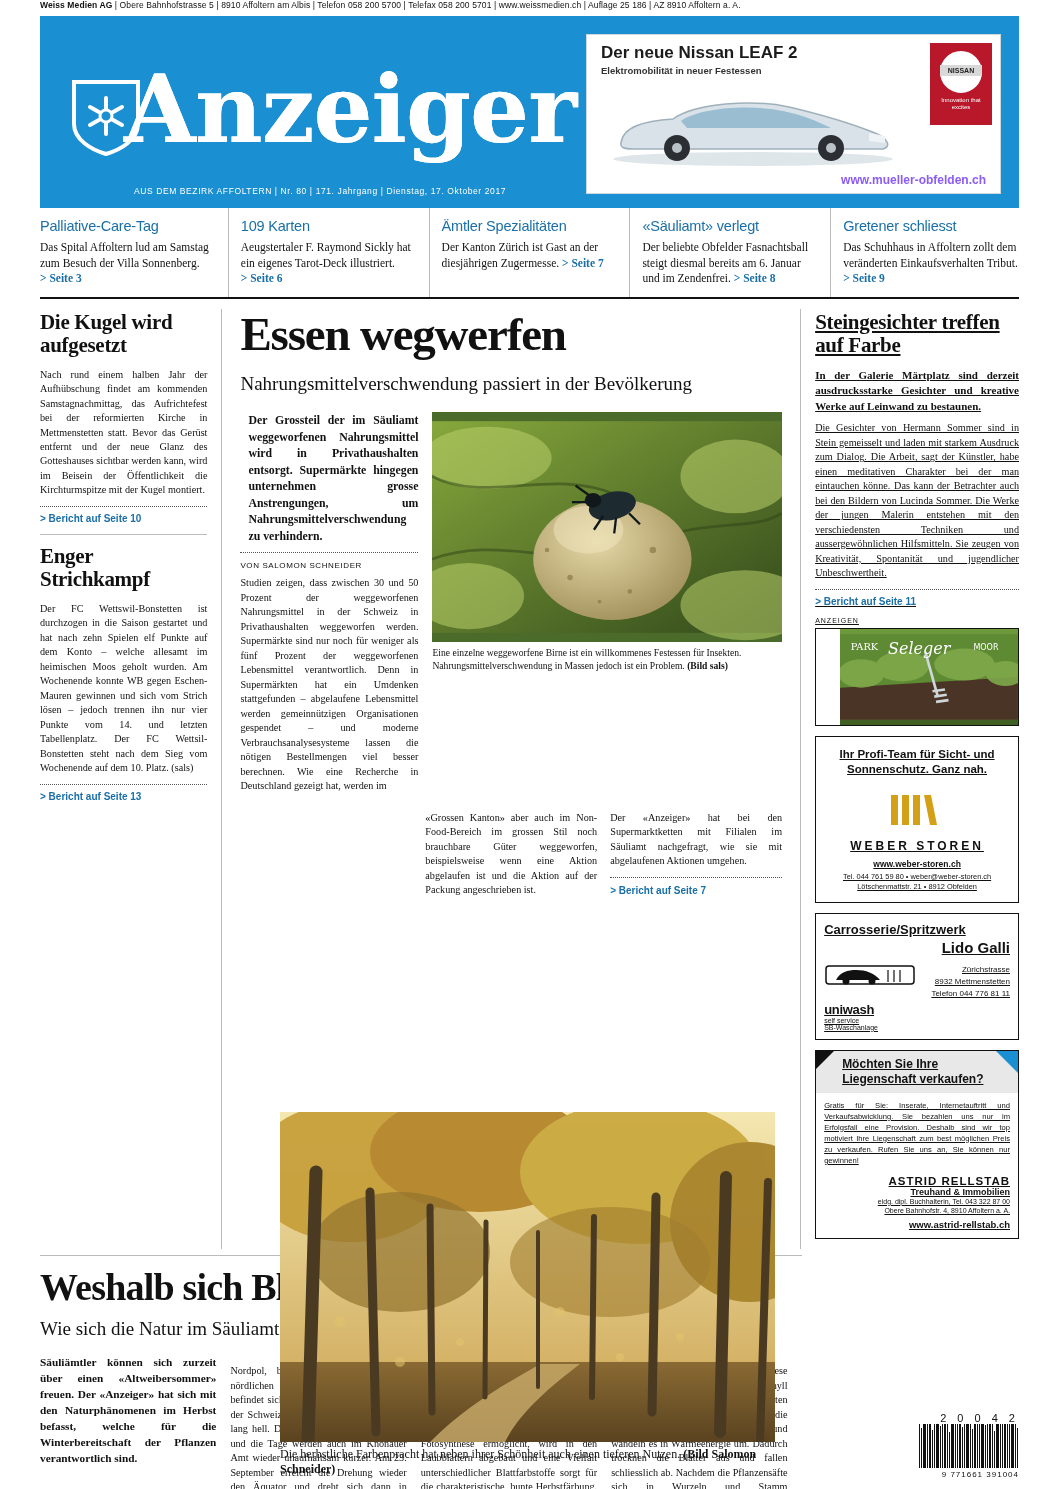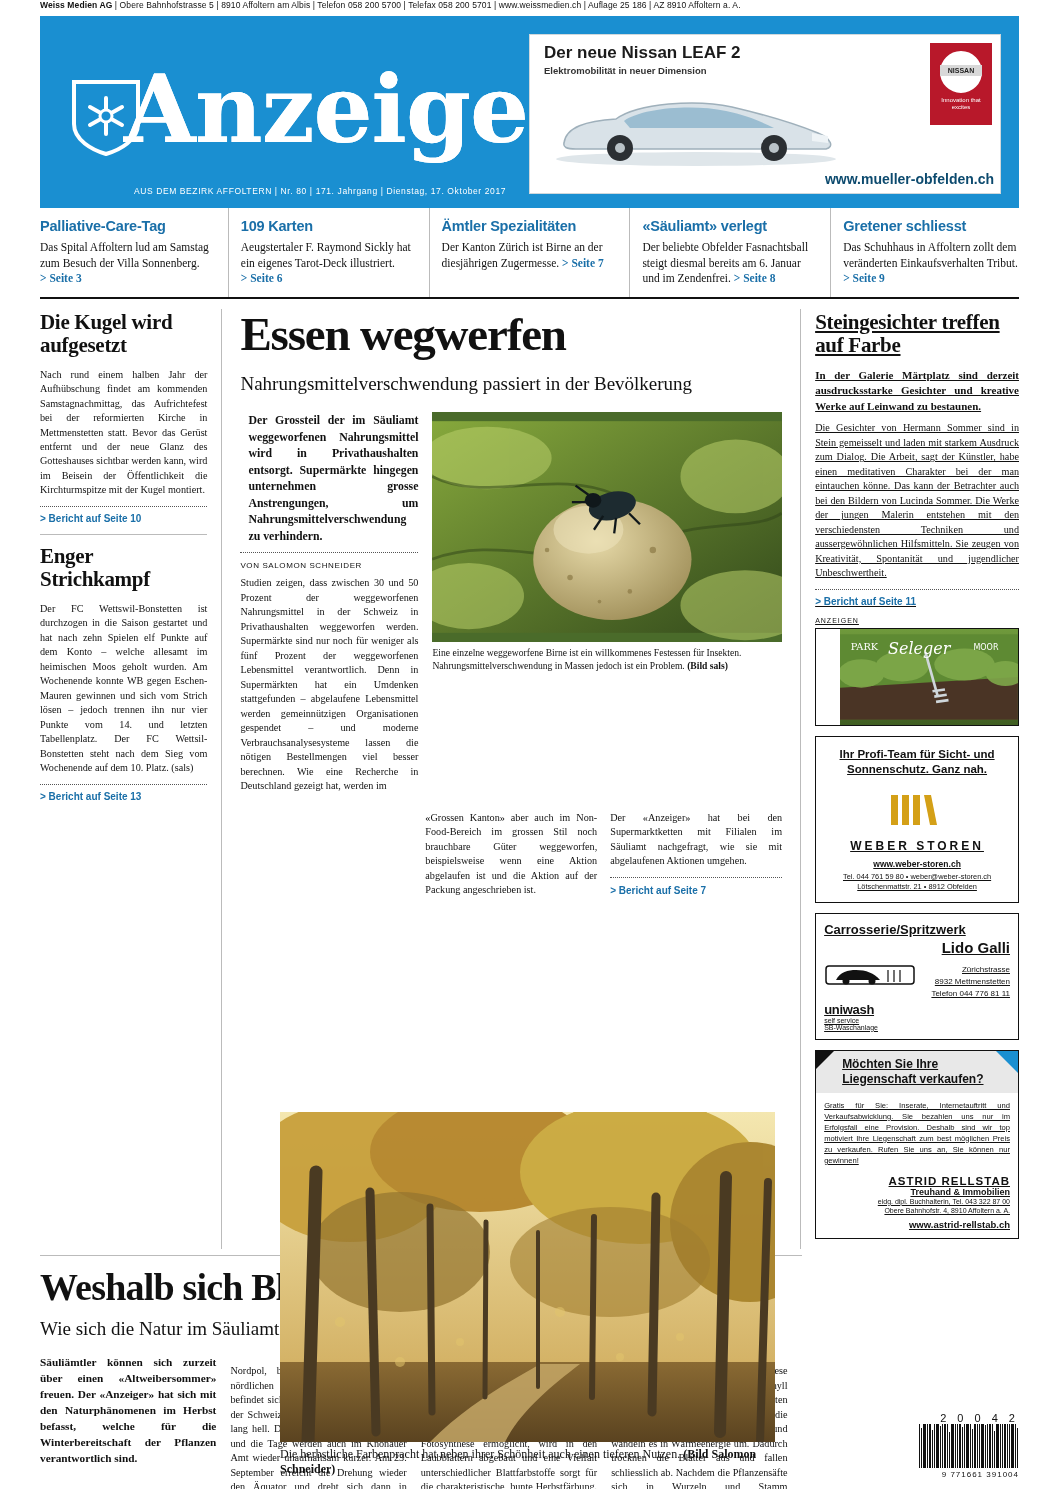--- a/index.html
+++ b/index.html
@@ -54,21 +54,21 @@
     text-align:center;
     font-family:"Liberation Sans", sans-serif;
     font-size:8.5px;
     color:#fff;
     letter-spacing:.6px;
     width:560px;
   }
   
   .mast-ad {
     position:absolute; top:18px; right:18px;
-    width:472px; height:160px;
+    width:415px; height:160px;
     background:#ffffff;
     border:1px solid #cfd8dc;
   }
   .mast-ad .nissan-head {
     padding:8px 10px 0 14px;
   }
   .mast-ad .nissan-title {
     font-family:"Liberation Sans", sans-serif;
     font-weight:bold; font-size:17px; color:#1b1b1b;
   }
@@ -89,42 +89,42 @@
   .nissan-logo .circ span {
     position:absolute; left:0; right:0; top:14px;
     font-size:7px; font-weight:bold; color:#222;
     background:#d8d8d8; padding:2px 0;
   }
   .nissan-logo .slog { font-size:6px; line-height:1.15; padding:0 3px; }
   .car {
     position:absolute; left:16px; bottom:26px; width:300px; height:86px;
   }
   .mast-ad .url {
-    position:absolute; bottom:6px; right:6px;
-    font-family:"Liberation Sans", sans-serif;
-    font-weight:bold; font-size:14px; color:#0c4a6e;
+    position:absolute; bottom:6px; right:14px;
+    font-family:"Liberation Sans", sans-serif;
+    font-weight:bold; font-size:12px; color:#8b5cf6;
   }
 
   
   .teasers {
     display:flex;
     border-bottom:2.5px solid #111;
     margin-top:0;
   }
   .teaser {
     flex:1 1 0;
     padding:10px 12px 10px 0;
     border-right:1px solid #bbb;
     margin-right:12px;
   }
   .teaser:last-child { border-right:none; margin-right:0; padding-right:0; }
   .teaser h3 {
     margin:0 0 6px 0;
     font-family:"Liberation Sans", sans-serif;
-    font-size:14.5px; font-weight:bold;
+    font-size:14.5px; font-weight:normal;
     color:#1a6fa8;
     letter-spacing:-.2px;
   }
   .teaser p {
     margin:0; font-size:11.5px; line-height:1.35;
   }
   .teaser .ref { color:#1a6fa8; font-weight:bold; white-space:nowrap; }
 
   
   .grid {
@@ -260,21 +260,21 @@
         </g>
         <circle cx="36" cy="38" r="6" fill="#1a8fd1" stroke="#ffffff" stroke-width="3"></circle>
       </svg>
       <div class="title-anzeiger">Anzeiger</div>
       <div class="strapline">AUS DEM BEZIRK AFFOLTERN | Nr. 80 |  171. Jahrgang  |  Dienstag, 17. Oktober 2017</div>
     </div>
 
     <div class="mast-ad">
       <div class="nissan-head">
         <div class="nissan-title">Der neue Nissan LEAF 2</div>
-        <div class="nissan-sub">Elektromobilität in neuer Dimension</div>
+        <div class="nissan-sub">Elektromobilität in neuer Festessen</div>
       </div>
       <div class="nissan-logo">
         <div class="circ">
             <span>NISSAN</span>
           </div>
         <div class="slog">Innovation that excites</div>
       </div>
       <svg class="car" viewBox="0 0 300 86">
         <ellipse cx="150" cy="78" rx="140" ry="7" fill="#dfe6ea"></ellipse>
         <path d="M18 62 C20 46 40 40 70 38 C92 22 150 18 186 26 C216 33 252 44 272 52 C286 58 288 66 280 68 L30 68 C20 68 17 66 18 62 Z" fill="#d9e2e8" stroke="#9fb0bb" stroke-width="1.5"></path>
@@ -295,21 +295,21 @@
       <p><span>Das Spital Affoltern lud am Samstag zum Besuch der Villa Sonnenberg.</span>
          <span class="ref">&gt; Seite 3</span></p>
     </div>
     <div class="teaser">
       <h3>109 Karten</h3>
       <p><span>Aeugstertaler F. Raymond Sickly hat ein eigenes Tarot-Deck illustriert.</span>
          <span class="ref">&gt; Seite 6</span></p>
     </div>
     <div class="teaser">
       <h3>Ämtler Spezialitäten</h3>
-      <p><span>Der Kanton Zürich ist Birne an der diesjährigen Zugermesse.</span>
+      <p><span>Der Kanton Zürich ist Gast an der diesjährigen Zugermesse.</span>
          <span class="ref">&gt; Seite 7</span></p>
     </div>
     <div class="teaser">
       <h3>«Säuliamt» verlegt</h3>
       <p><span>Der beliebte Obfelder Fasnachtsball steigt diesmal bereits am 6. Januar und im Zendenfrei.</span>
          <span class="ref">&gt; Seite 8</span></p>
     </div>
     <div class="teaser">
       <h3>Gretener schliesst</h3>
       <p><span>Das Schuhhaus in Affoltern zollt dem veränderten Einkaufsverhalten Tribut.</span>

